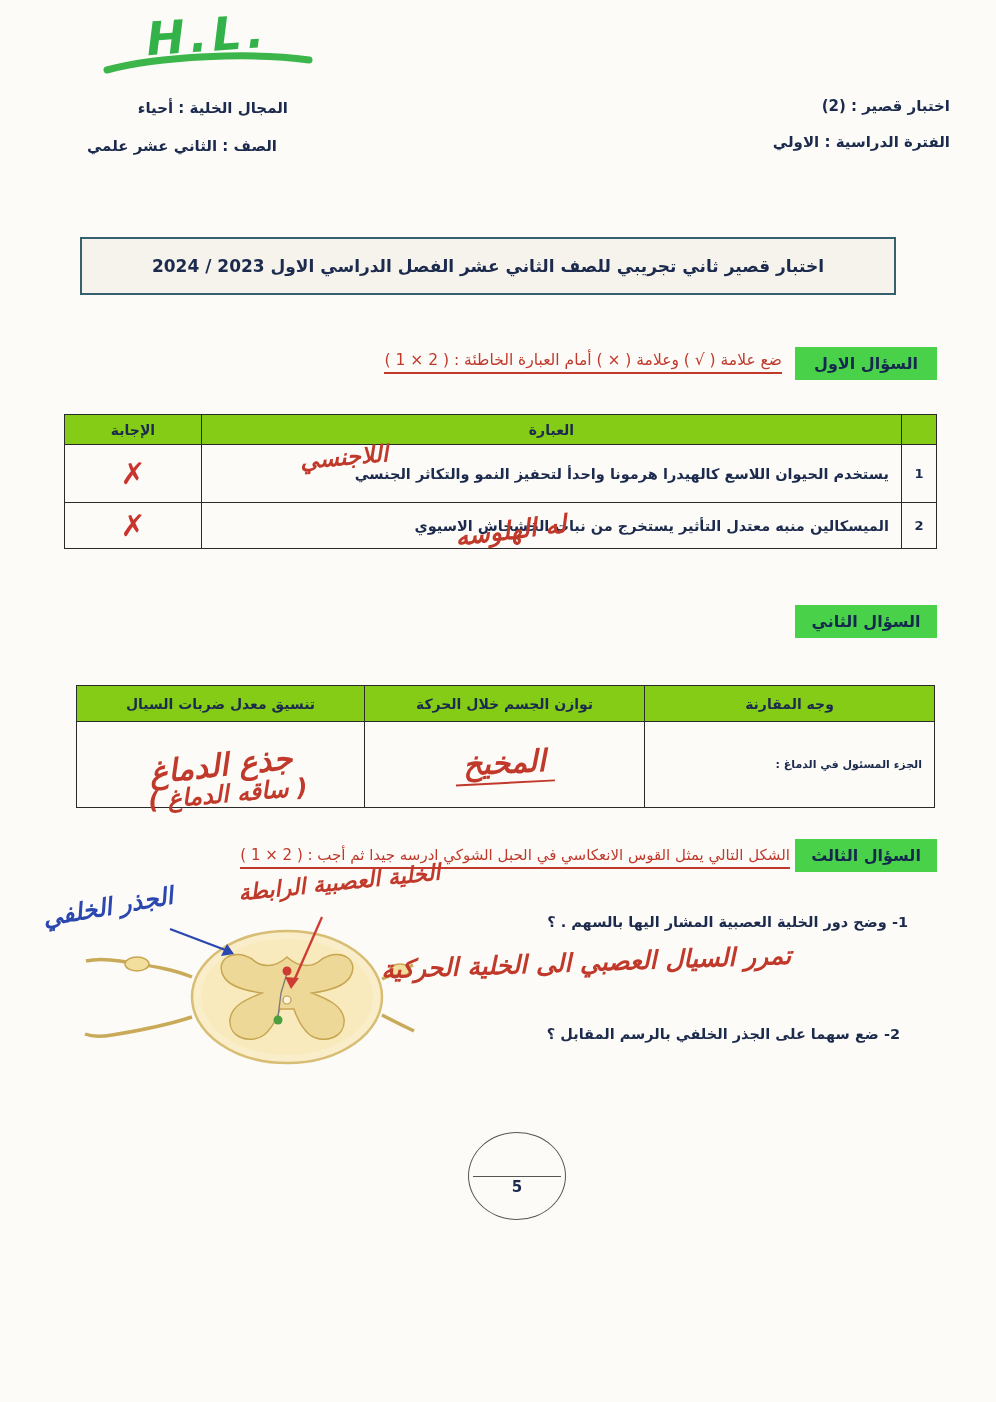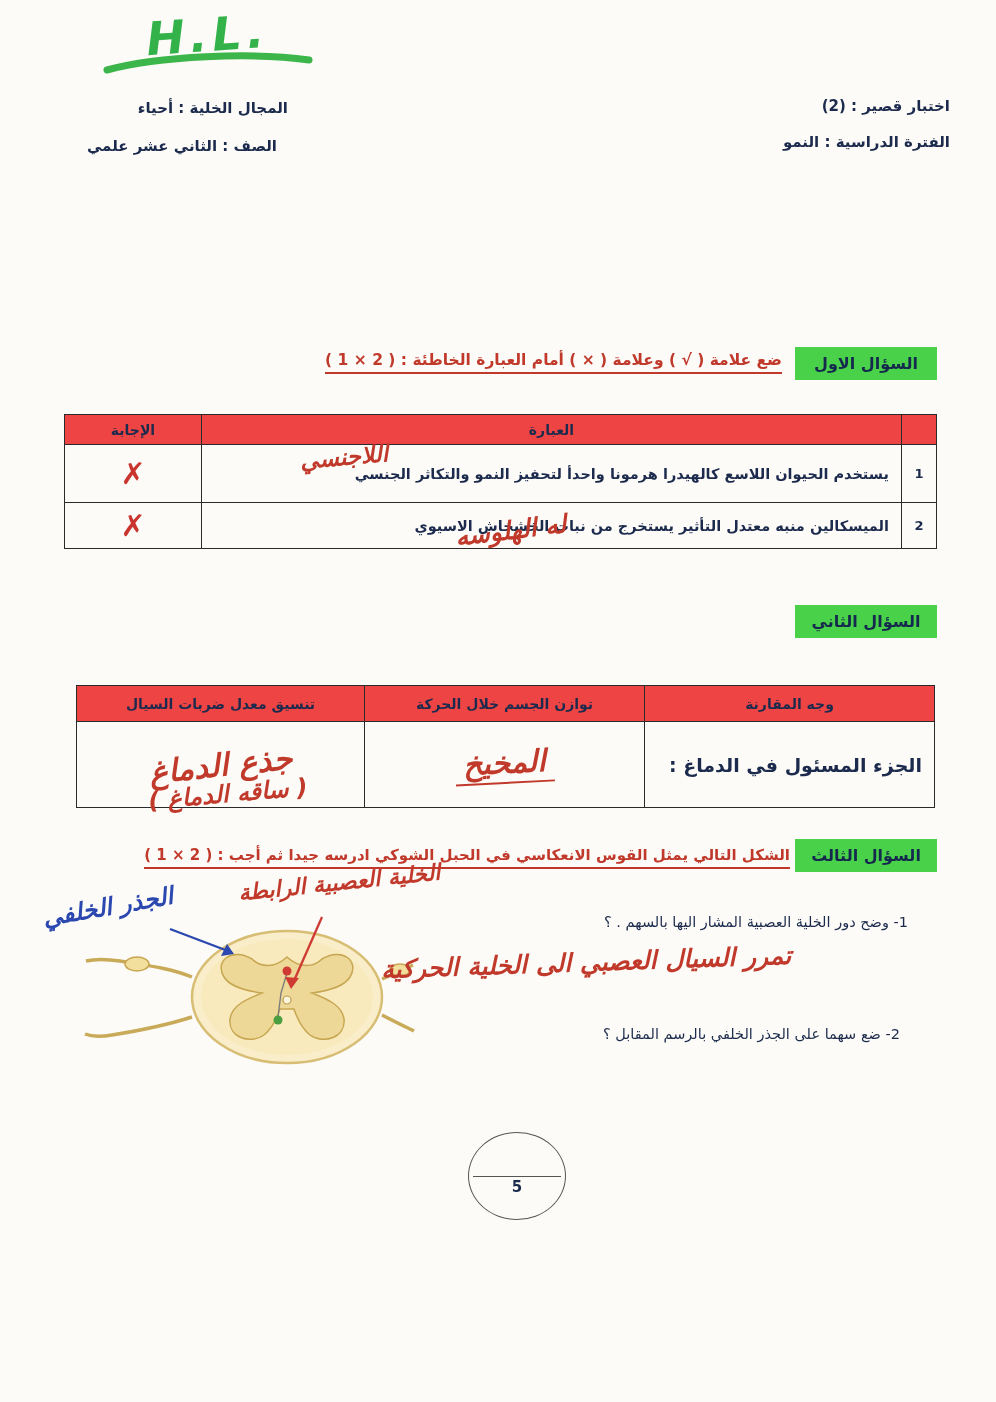--- a/index.html
+++ b/index.html
@@ -23,56 +23,56 @@
   .title-box{top:237px;left:80px;width:812px;height:54px;border:2px solid #35606f;background:#f5f3ec;
     display:flex;align-items:center;justify-content:center;font-size:17px;font-weight:bold;color:#1c2b4d;}
 
   
   .hl-label{width:142px;height:33px;background:#49d149;display:flex;align-items:center;justify-content:center;
     font-size:16px;font-weight:bold;color:#14294d;}
   .q1-label{top:347px;right:59px;}
   .q2-label{top:605px;right:59px;margin-left:21px;}
   .q3-label{top:839px;right:59px;}
 
-  .instr{color:#c0392b;font-weight:bold;font-size:15.5px;border-bottom:2px solid #c0392b;padding-bottom:3px;white-space:nowrap;}
+  .instr{color:#c0392b;font-weight:normal;font-size:15.5px;border-bottom:2px solid #c0392b;padding-bottom:3px;white-space:nowrap;}
   .q1-instr{top:351px;right:214px;}
   .q2-instr{top:610px;right:206px;}
   .q3-instr{top:846px;right:206px;font-size:15px;}
 
   
   table.t{border-collapse:collapse;table-layout:fixed;}
   table.t th,table.t td{border:1.4px solid #2a2a2a;}
-  table.t th{background:#ef4444;font-size:14px;font-weight:bold;color:#1c2b4d;padding:4px 6px;}
+  table.t th{background:#84cc16;font-size:14px;font-weight:bold;color:#1c2b4d;padding:4px 6px;}
   .t1{top:414px;left:64px;width:872px;}
   .t1 thead tr{height:30px;}
   .t1 .r1{height:58px;}
   .t1 .r2{height:46px;}
   .t1 td.num{text-align:center;font-size:13px;font-weight:bold;}
   .t1 td.st{text-align:right;padding:4px 12px;font-size:14.5px;font-weight:bold;color:#1c2b4d;}
   .t1 td.mark{text-align:center;font-size:30px;font-weight:bold;color:#c9342e;transform:rotate(0deg);}
 
   .t2{top:685px;left:76px;width:858px;}
   .t2 thead tr{height:36px;}
   .t2 tbody tr{height:86px;}
-  .t2 td.compare{text-align:right;padding:6px 12px;font-size:19px;font-weight:bold;vertical-align:middle;}
+  .t2 td.compare{text-align:right;padding:6px 12px;font-size:11px;font-weight:bold;vertical-align:middle;}
   .t2 td.answer{text-align:center;vertical-align:middle;}
 
   
   .hw{color:#c0392b;font-style:italic;font-weight:bold;white-space:nowrap;}
   .corr1{top:444px;left:300px;font-size:23px;transform:rotate(-5deg);}
   .note2{top:516px;left:455px;font-size:25px;transform:rotate(-7deg);}
   .hw-balance{font-size:30px;transform:rotate(-3deg);display:inline-block;border-bottom:2px solid #c0392b;padding:0 8px 2px 8px;}
   .hw-heart{font-size:31px;transform:rotate(-6deg);display:inline-block;}
   .heart-alt{top:780px;left:148px;font-size:24px;transform:rotate(-5deg);}
   .ann-top{top:870px;left:238px;font-size:22px;transform:rotate(-6deg);}
   .ann-left{top:893px;left:42px;font-size:24px;color:#2b47b0;transform:rotate(-10deg);font-style:italic;font-weight:bold;white-space:nowrap;}
   .answer1{top:948px;right:205px;font-size:25px;transform:rotate(-2deg);}
 
   
-  .q3q{font-size:14.5px;font-weight:normal;color:#1c2b4d;white-space:nowrap;}
+  .q3q{font-size:14.5px;font-weight:bold;color:#1c2b4d;white-space:nowrap;}
   .q3q1{top:914px;right:88px;}
   .q3q2{top:1026px;right:96px;}
 
   .diagram{top:915px;left:82px;width:335px;height:170px;}
 
   
   .pagenum-ellipse{top:1132px;left:468px;width:96px;height:86px;border:1.4px solid #555;border-radius:50%;}
   .pagenum-line{position:absolute;top:50%;left:4%;right:4%;border-top:1.2px solid #555;}
   .pagenum-text{position:absolute;top:52%;left:0;width:100%;text-align:center;font-size:15px;font-weight:bold;color:#1c2b4d;}
 </style>
@@ -82,24 +82,27 @@
 <div class="page">
 
   <div class="abs logo">
     <div class="logo-text">H.L.</div>
     <svg class="logo-swoosh" width="210" height="26" viewBox="0 0 210 26">
       <path d="M4 20 C 55 6, 150 2, 206 10" stroke="#3cb54a" stroke-width="7" fill="none" stroke-linecap="round"></path>
     </svg>
   </div>
 
   <div class="abs hdr exam-no">اختبار قصير : (2)</div>
-  <div class="abs hdr period">الفترة الدراسية : النمو</div>
+  <div class="abs hdr period">الفترة الدراسية : الاولي</div>
   <div class="abs hdr subject">المجال الخلية : أحياء</div>
   <div class="abs hdr grade">الصف : الثاني عشر علمي</div>
 
+  <div class="abs title-box">
+    <span>اختبار قصير ثاني تجريبي للصف الثاني عشر الفصل الدراسي الاول 2023 / 2024</span>
+  </div>
 
   <div class="abs hl-label q1-label">السؤال الاول</div>
   <div class="abs instr q1-instr">ضع علامة ( √ ) وعلامة ( × ) أمام العبارة الخاطئة : ( 2 × 1 )</div>
 
   <table class="abs t t1">
     <colgroup>
         <col style="width:35px">
         <col style="width:700px">
         <col style="width:137px">
       </colgroup>

